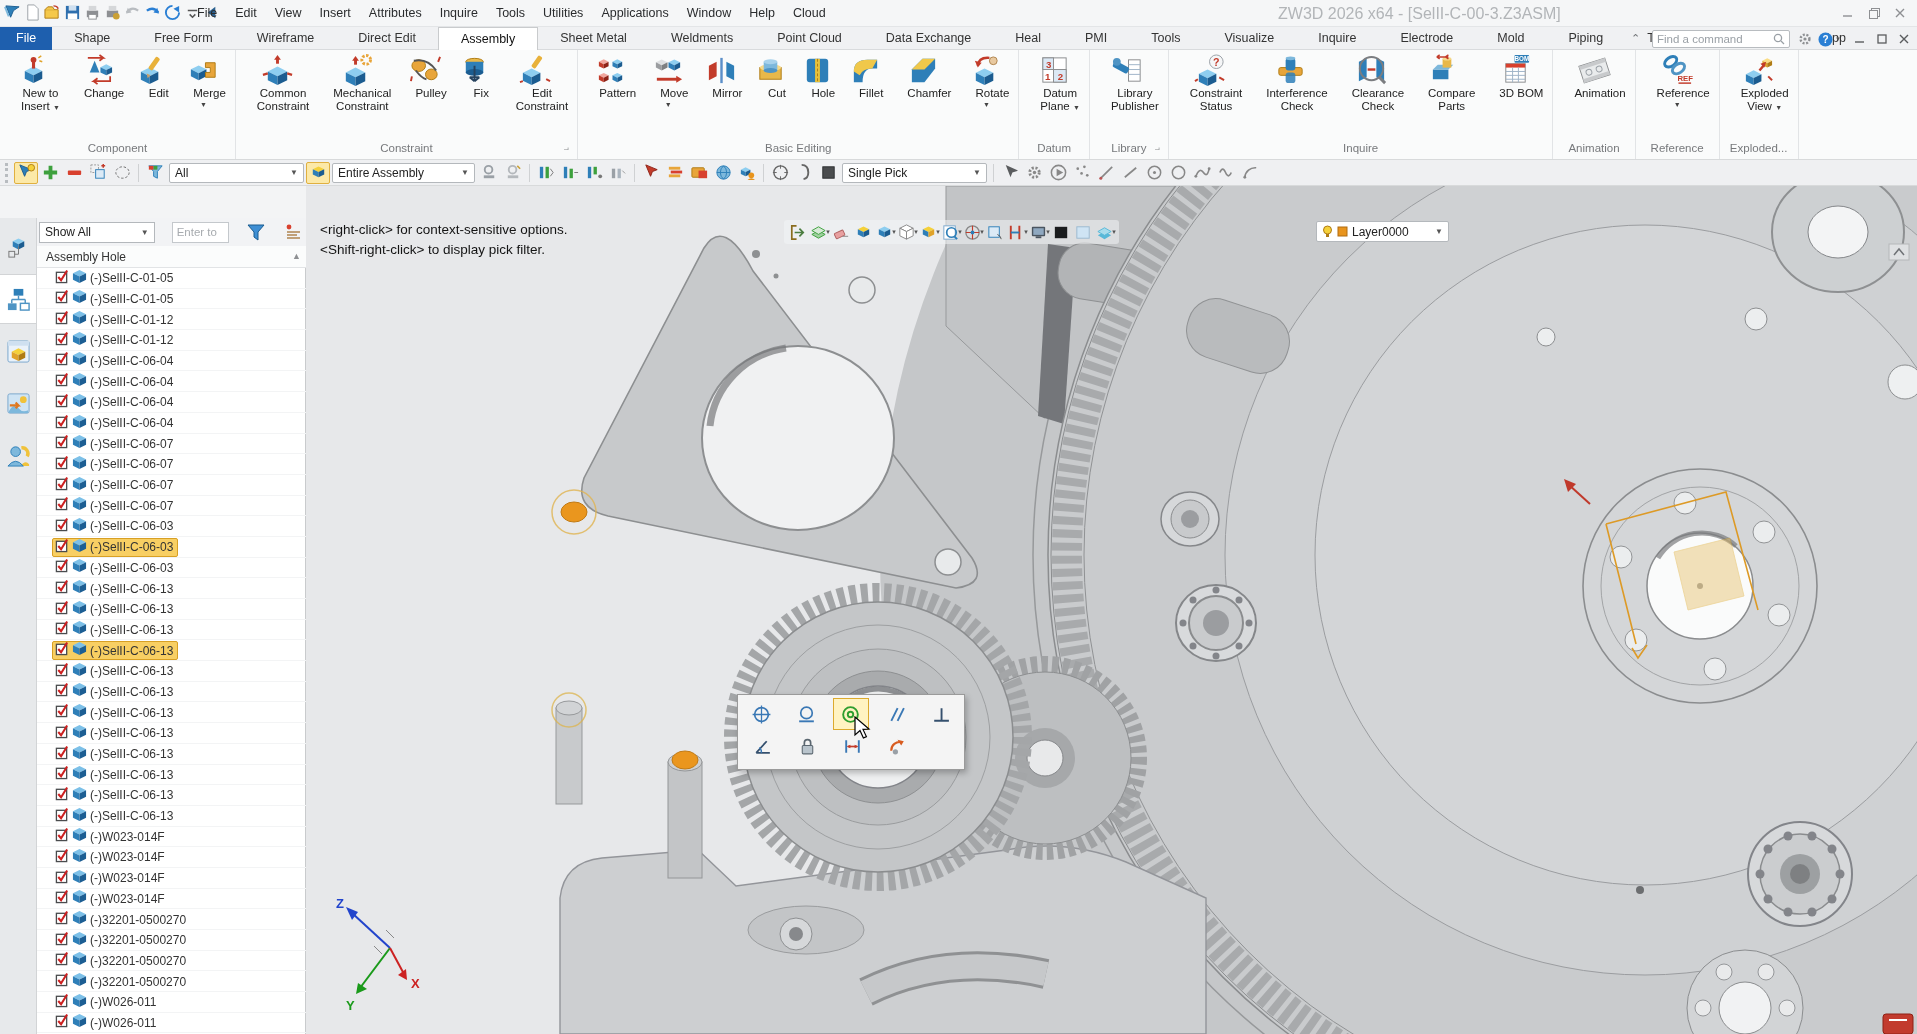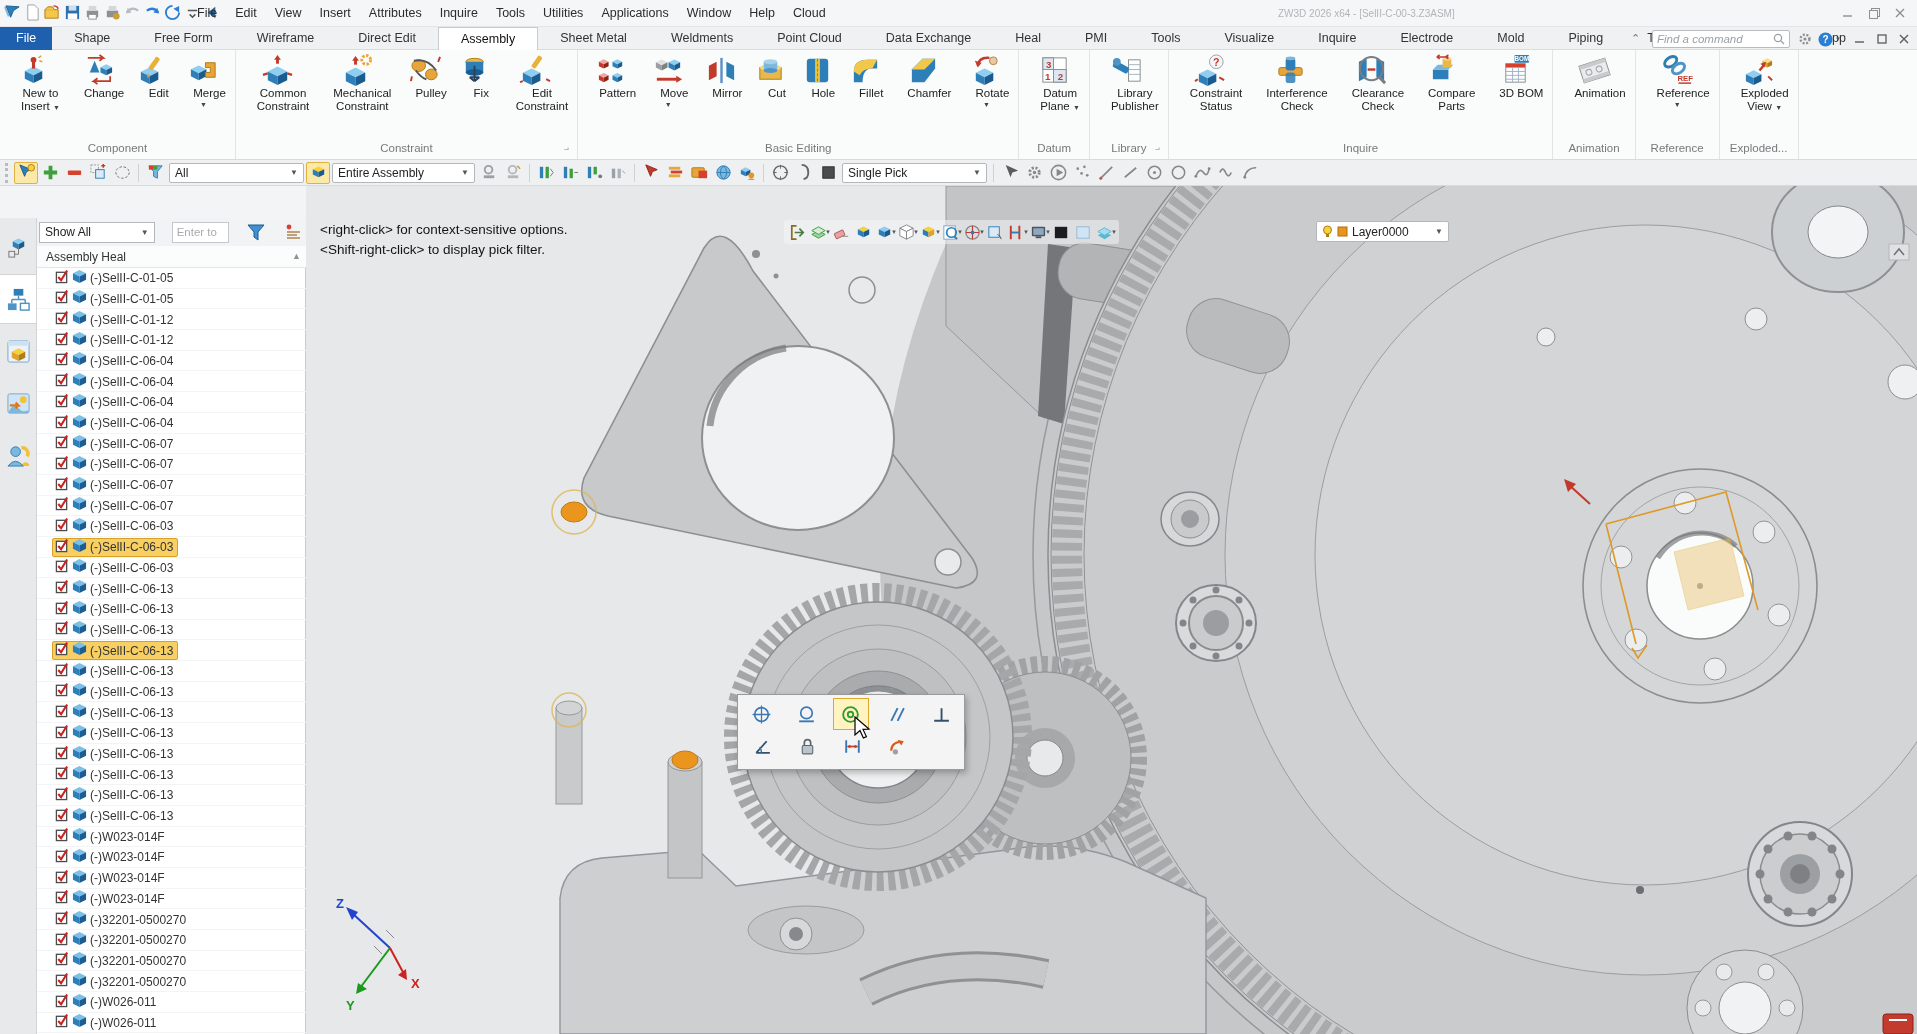--- a/index.html
+++ b/index.html
@@ -5,31 +5,31 @@
   * { margin:0; padding:0; box-sizing:border-box; }
   html,body { width:1917px; height:1034px; overflow:hidden; font-family:"Liberation Sans",sans-serif; }
   #app { position:relative; width:1872px; height:1034px; background:#f3f4f5; }
 
   
   .titlebar { position:absolute; left:0; top:0; width:1917px; height:27px; background:#f5f6f7; border-bottom:1px solid #e3e5e7; }
   .qa { position:absolute; left:4px; top:2px; display:flex; align-items:center; gap:3px; }
   .qa .qi { width:17px; height:21px; display:flex; align-items:center; justify-content:center; }
   .menubar { position:absolute; left:188px; top:0; height:27px; display:flex; align-items:center; }
   .menubar .mi { padding:0 9px; font-size:12.5px; color:#2a2c2e; line-height:27px; cursor:default; }
-  .wintitle { position:absolute; left:1278px; top:0; line-height:27px; font-size:10px; color:#b2b5b8; }
+  .wintitle { position:absolute; left:1278px; top:0; line-height:27px; font-size:16px; color:#b2b5b8; }
   .winctl { position:absolute; top:0; display:flex; }
   .winctl .wc { width:26px; height:26px; display:flex; align-items:center; justify-content:center; color:#8e9093; }
 
   
   .tabrow { position:absolute; left:0; top:27px; width:1917px; height:23px; background:#f0f1f3; border-bottom:1px solid #d9dbdd; }
   .rtabs { display:flex; height:23px; align-items:stretch; }
   .rtab { padding:0 22px; font-size:12.5px; color:#333; line-height:22px; }
   .rtab.file { background:#1e5fae; color:#fff; padding:0 16px; }
   .rtab.active { background:#ffffff; border:1px solid #c9cbcd; border-bottom:none; color:#111; }
-  .findbox { position:absolute; left:1652px; top:3px; width:138px; height:18px; background:#fff; border:1px solid #b8bcc0; border-radius:2px; font-size:11.5px; color:#9aa0a6; padding:0 4px; line-height:16px;font-style:italic; }
+  .findbox { position:absolute; left:1652px; top:3px; width:138px; height:18px; background:#fff; border:1px solid #b8bcc0; border-radius:2px; font-size:11.5px; color:#9aa0a6; padding:0 4px; line-height:16px; }
   .collapse-chev { position:absolute; left:1631px; top:5px; color:#6f7276; font-size:11px; }
   .tr-ico { position:absolute; top:3px; width:18px; height:18px; display:flex; align-items:center; justify-content:center; }
 
   
   .ribbon { position:absolute; left:0; top:50px; width:1917px; height:110px; background:#fafbfb; border-bottom:1px solid #d8dadb; display:flex; }
   .rgroup { display:flex; flex-direction:column; position:relative; border-right:1px solid #e2e4e6; padding:0 3px; }
   .rbtns { flex:1; display:flex; align-items:flex-start; padding-top:3px; }
   .rbtn { display:flex; flex-direction:column; align-items:center; padding:1px 6px; min-width:44px; }
   .rbtn svg { width:33px; height:33px; }
   .rlbl { font-size:11.5px; color:#222; line-height:13px; text-align:center; white-space:nowrap;margin-left:12px; }
@@ -879,21 +879,21 @@
           </svg>
         </span>
       <span class="fbtn">
           <svg width="18" height="16">
             <circle cx="4" cy="3" r="2.4" fill="#d8402e"></circle>
             <path d="M2,8 h13 M2,11 h10 M2,14 h13" stroke="#b08550" stroke-width="1.6"></path>
           </svg>
         </span>
     </div>
     <div class="treehdr">
-      <span class="tx">Assembly Heal</span>
+      <span class="tx">Assembly Hole</span>
       <span class="up">▲</span>
     </div>
     <div class="rows" id="treerows">
         <div class="trow">
           <span class="wrap">
             <span><svg viewBox="0 0 15 16" width="14" height="15">
                 <rect x="1.5" y="3.5" width="11" height="11" fill="#fff" stroke="#4a4c4e" stroke-width="1.4"></rect>
                 <path d="M3.5,8.5 l3,3.5 L13,1.5" stroke="#cc2020" stroke-width="2.2" fill="none"></path>
               </svg></span>
             <span><svg viewBox="0 0 16 16" width="15" height="15">

